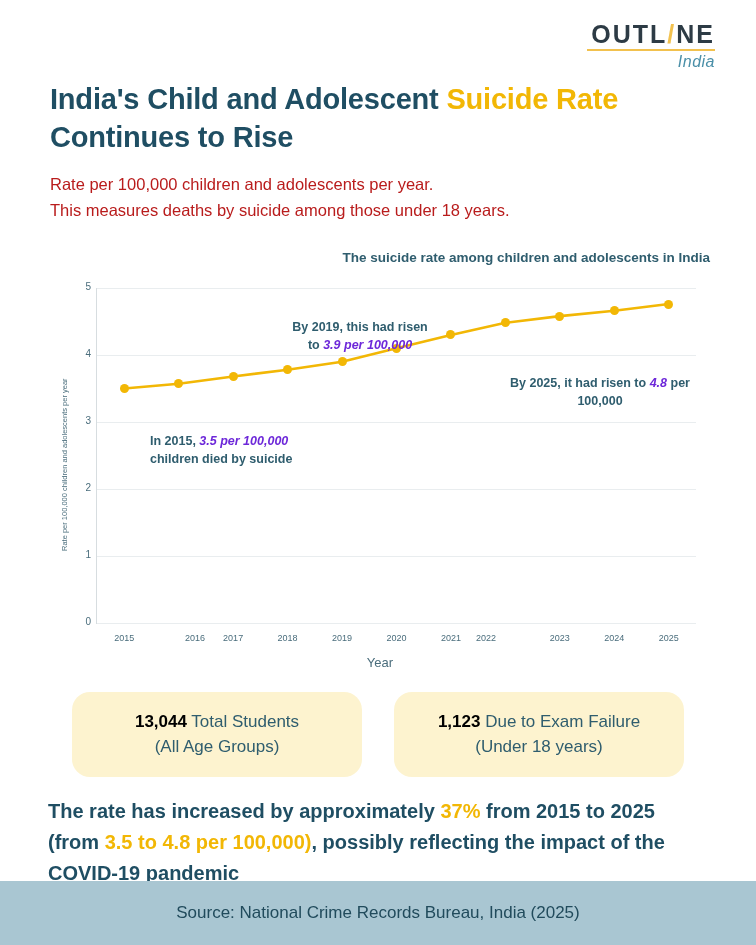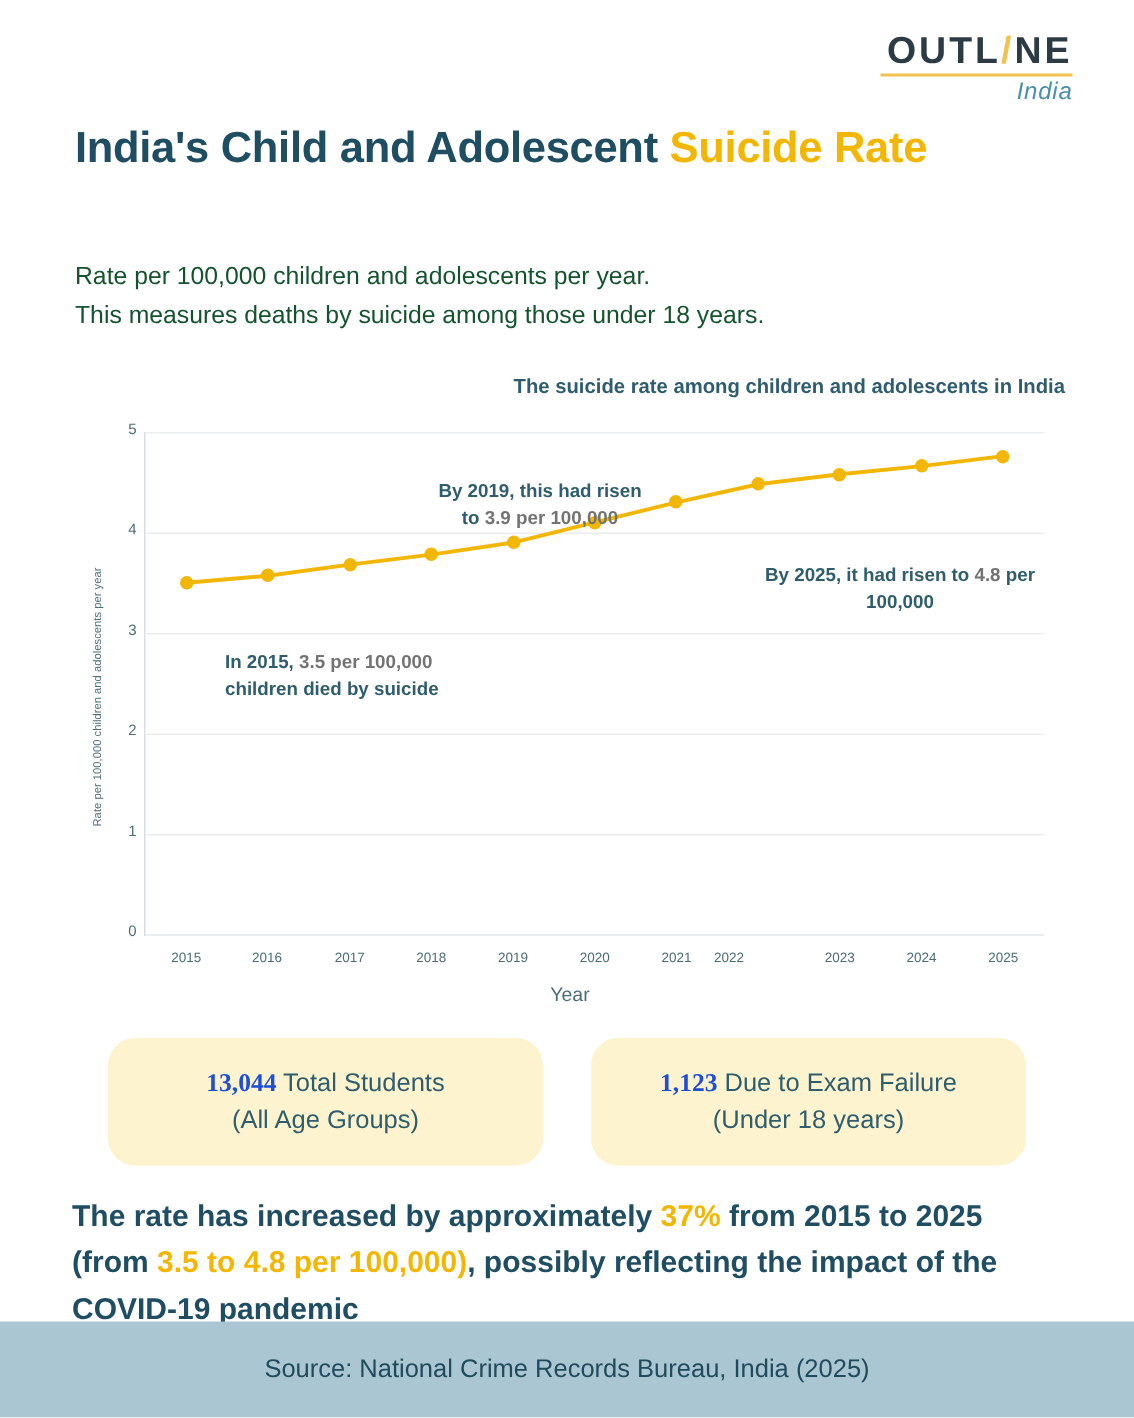--- a/index.html
+++ b/index.html
@@ -70,21 +70,21 @@
   }
   .hl-accent { color: #f2b705; }
 
   .subhead {
     position: absolute;
     top: 172px;
     left: 50px;
     width: 680px;
     font-size: 16.5px;
     line-height: 1.55;
-    color: #14532d;
+    color: #b91c1c;
   }
 
   
   .chart-wrap {
     position: absolute;
     top: 250px;
     left: 50px;
     width: 660px;
     height: 420px;
   }
@@ -171,21 +171,21 @@
     overflow: visible;
   }
 
   .annot {
     position: absolute;
     font-size: 12.5px;
     line-height: 1.45;
     color: #2f5d6e;
     font-weight: bold;
   }
-  .annot .num { color: #737373; }
+  .annot .num { color: #6d28d9; font-style: italic; }
   .annot.a1 { left: 100px; top: 152px; width: 160px; }
   .annot.a2 { left: 235px; top: 38px; width: 150px; text-align: center;}
   .annot.a3 { left: 455px; top: 94px; width: 190px; text-align: center;}
 
   
   .cards {
     position: absolute;
     top: 692px;
     left: 72px;
     width: 612px;
@@ -196,21 +196,21 @@
     width: 290px;
     background: #fdf3cf;
     border-radius: 18px;
     padding: 18px 10px;
     box-sizing: border-box;
     text-align: center;
     font-size: 17px;
     color: #2f5d6e;
     line-height: 1.45;
   }
-  .card b { color: #1d4ed8; font-family: Liberation Serif, serif; }
+  .card b { color: #000000; }
 
   
   .footnote {
     position: absolute;
     top: 796px;
     left: 48px;
     width: 660px;
     text-align: left;
     font-size: 20px;
     font-weight: bold;
@@ -240,20 +240,21 @@
 <div class="page">
 
   <div class="logo">
     <div class="logo-main"><span>OUTL</span><span class="logo-slash">/</span><span>NE</span></div>
     <div class="logo-rule"></div>
     <div class="logo-sub">India</div>
   </div>
 
   <div class="headline">
     <span>India's Child and Adolescent </span><span class="hl-accent">Suicide Rate</span><br>
+    <span>Continues to Rise</span>
   </div>
 
   <div class="subhead">
     <div>Rate per 100,000 children and adolescents per year.</div>
     <div>This measures deaths by suicide among those under 18 years.</div>
   </div>
 
   <div class="chart-wrap">
     <div class="chart-title">The suicide rate among children and adolescents in India</div>
 
@@ -266,21 +267,21 @@
           <div class="ytick" style="top: 268px;">1</div>
           <div class="gridline" style="top: 201px;"></div>
           <div class="ytick" style="top: 201px;">2</div>
           <div class="gridline" style="top: 134px;"></div>
           <div class="ytick" style="top: 134px;">3</div>
           <div class="gridline" style="top: 67px;"></div>
           <div class="ytick" style="top: 67px;">4</div>
           <div class="gridline" style="top: 0px;"></div>
           <div class="ytick" style="top: 0px;">5</div>
           <div class="xtick" style="left: 27.2273px;">2015</div>
-          <div class="xtick" style="left: 81px; text-align: right;">2016</div>
+          <div class="xtick" style="left: 98px; text-align: right;">2016</div>
           <div class="xtick" style="left: 136.136px;">2017</div>
           <div class="xtick" style="left: 190.591px;">2018</div>
           <div class="xtick" style="left: 245.045px;">2019</div>
           <div class="xtick" style="left: 299.5px;">2020</div>
           <div class="xtick" style="left: 353.955px;">2021</div>
           <div class="xtick" style="left: 389px;">2022</div>
           <div class="xtick" style="left: 462.864px;">2023</div>
           <div class="xtick" style="left: 517.318px;">2024</div>
           <div class="xtick" style="left: 571.773px;">2025</div>
           <svg class="line-svg" width="599" height="335">

